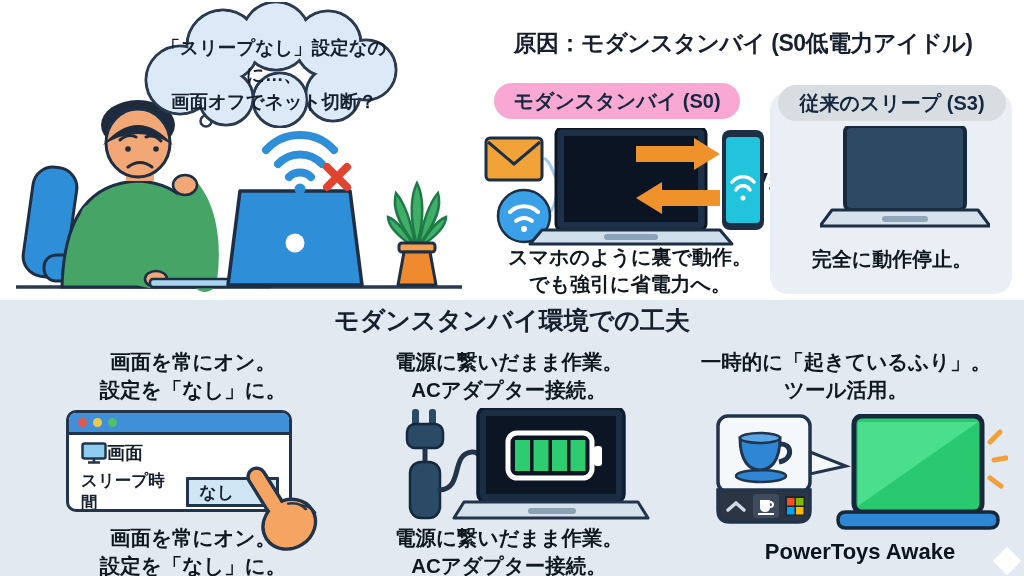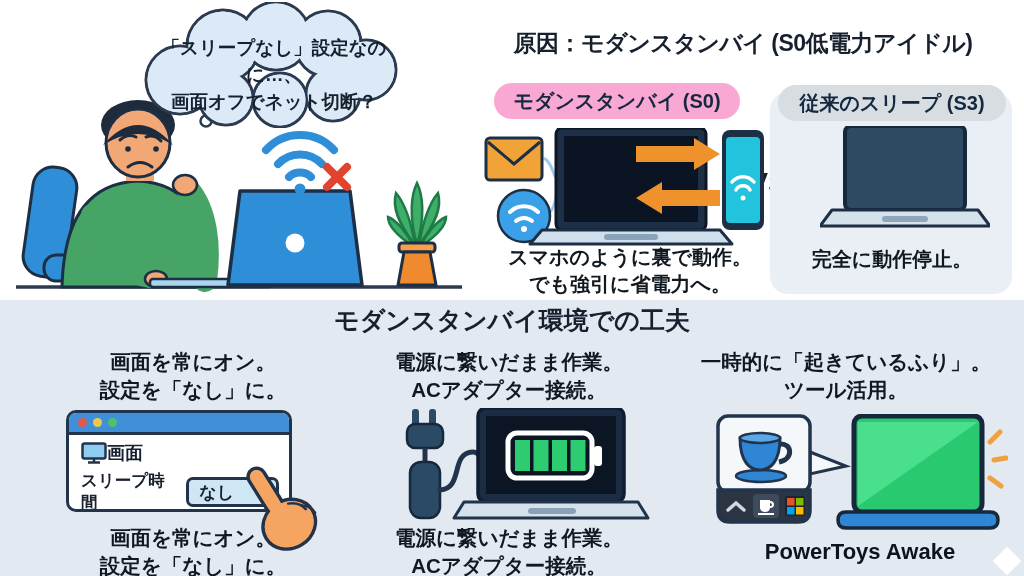--- a/index.html
+++ b/index.html
@@ -30,21 +30,21 @@
   
   .win{left:66px;top:410px;width:226px;height:102px;background:#ffffff;border:3.5px solid #22344c;
        border-radius:10px;z-index:2;box-sizing:border-box;overflow:hidden;}
   .win-bar{height:19px;background:#3f8fd9;border-bottom:3px solid #22344c;display:flex;align-items:center;
            gap:6px;padding-left:9px;}
   .dot{width:9px;height:9px;border-radius:50%;}
   .dot-red{background:#e05a4d;} .dot-yellow{background:#ecc94b;} .dot-green{background:#4fc06b;}
   .win-body{padding:6px 10px 0 12px;}
   .win-row1{display:flex;align-items:center;font-size:18px;}
   .win-row2{display:flex;align-items:center;gap:7px;margin-top:5px;font-size:16.5px;}
-  .dropdown{width:94px;height:30px;background:#cfe7f5;border:3px solid #22344c;border-radius:7px;
+  .dropdown{width:94px;height:30px;background:#cfe7f5;border:3px solid #22344c;border-radius:1px;
             display:flex;align-items:center;box-sizing:border-box;padding:0 8px 0 10px;font-size:17px;font-weight:800;}
   .dd-arrow{margin-left:auto;width:0;height:0;border-left:7px solid transparent;border-right:7px solid transparent;
             border-top:9px solid #22344c;}
   .pt-caption{left:714px;top:539px;width:292px;font-size:22px;color:#0c141f;}
   .sparkle{left:997px;top:551px;width:20px;height:20px;background:#ffffff;transform:rotate(45deg);}
 </style>
 </head>
 <body>
 
 <div class="canvas">

